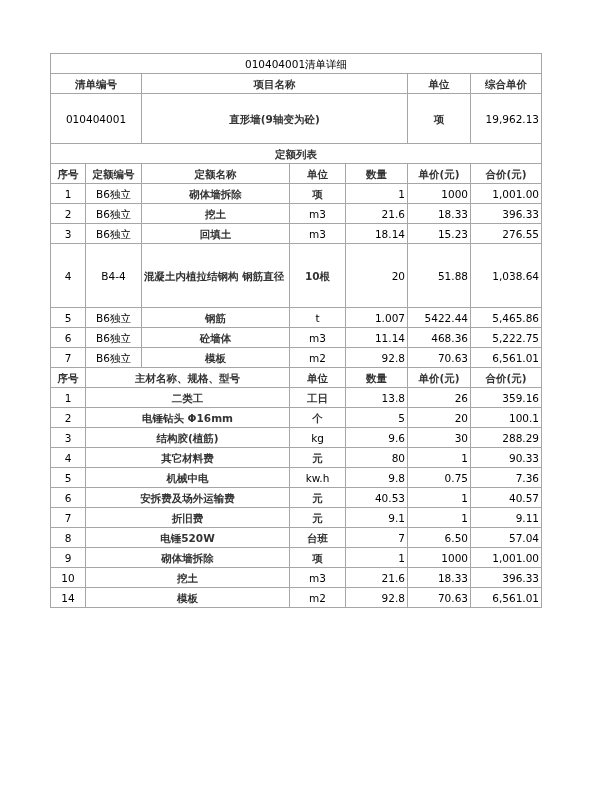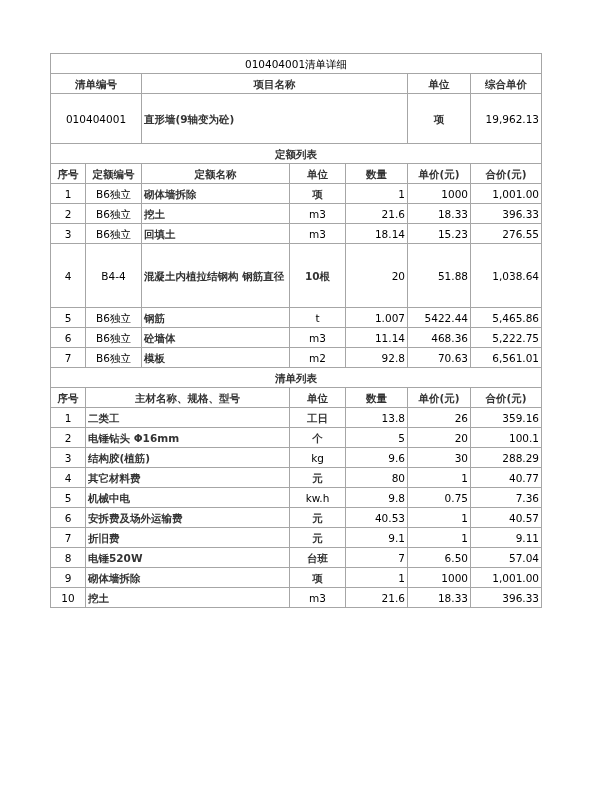--- a/index.html
+++ b/index.html
@@ -12,21 +12,21 @@
   table.sheet td {
     border: 1px solid #a6a6a6;
     padding: 0 2px;
     height: 19px;
     line-height: 12px;
     overflow: hidden;
     white-space: nowrap;
   }
   td.c { text-align: center; }
   td.r { text-align: right; }
-  td.l { text-align: left; }
+  td.l { text-align: center; }
   td.wrap { white-space: normal; }
   td.cn { color: #333; font-weight: bold; }
   tr.tall-main td { height: 49px; }
   tr.tall-row td { height: 63px; }
 </style>
 </head>
 <body>
 
 <table class="sheet">
   <colgroup>
@@ -129,23 +129,20 @@
     <tr>
       <td class="c">7</td>
       <td class="c">B6独立</td>
       <td class="l cn">模板</td>
       <td class="c">m2</td>
       <td class="r">92.8</td>
       <td class="r">70.63</td>
       <td class="r">6,561.01</td>
     </tr>
 
-    <tr>
-      <td colspan="7" class="c cn">清单列表</td>
-    </tr>
 
     <tr>
       <td class="c cn">序号</td>
       <td colspan="2" class="c cn">主材名称、规格、型号</td>
       <td class="c cn">单位</td>
       <td class="c cn">数量</td>
       <td class="c cn">单价(元)</td>
       <td class="c cn">合价(元)</td>
     </tr>
 
@@ -172,21 +169,21 @@
       <td class="r">9.6</td>
       <td class="r">30</td>
       <td class="r">288.29</td>
     </tr>
     <tr>
       <td class="c">4</td>
       <td colspan="2" class="l cn">其它材料费</td>
       <td class="c cn">元</td>
       <td class="r">80</td>
       <td class="r">1</td>
-      <td class="r">40.77</td>
+      <td class="r">90.33</td>
     </tr>
     <tr>
       <td class="c">5</td>
       <td colspan="2" class="l cn">机械中电</td>
       <td class="c">kw.h</td>
       <td class="r">9.8</td>
       <td class="r">0.75</td>
       <td class="r">7.36</td>
     </tr>
     <tr>
@@ -222,14 +219,22 @@
       <td class="r">1,001.00</td>
     </tr>
     <tr>
       <td class="c">10</td>
       <td colspan="2" class="l cn">挖土</td>
       <td class="c">m3</td>
       <td class="r">21.6</td>
       <td class="r">18.33</td>
       <td class="r">396.33</td>
     </tr>
+    <tr>
+      <td class="c">14</td>
+      <td colspan="2" class="l cn">模板</td>
+      <td class="c">m2</td>
+      <td class="r">92.8</td>
+      <td class="r">70.63</td>
+      <td class="r">6,561.01</td>
+    </tr>
   </tbody>
 </table>
 
 </body></html>

